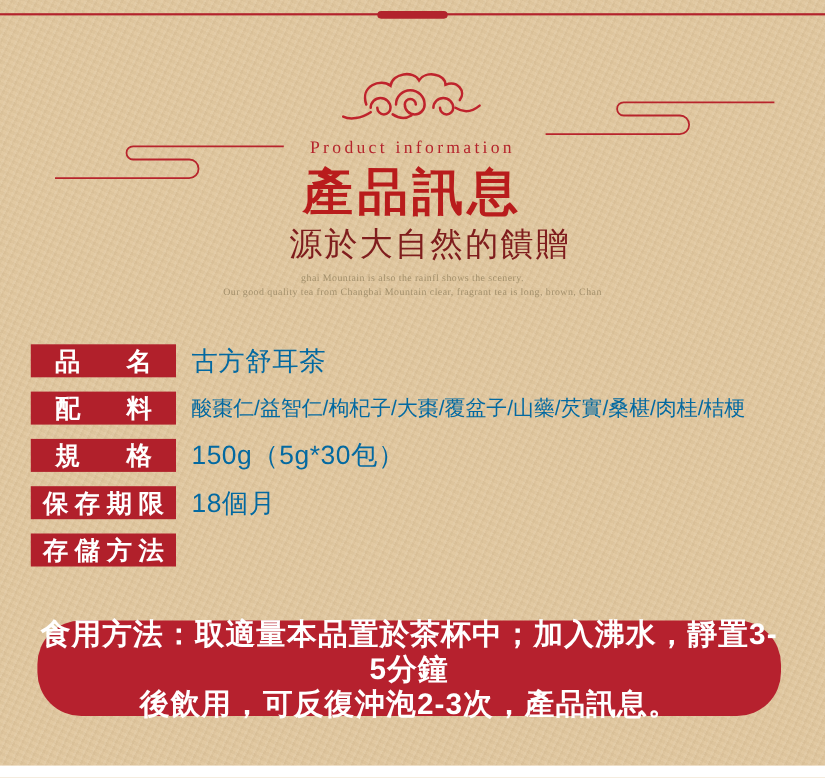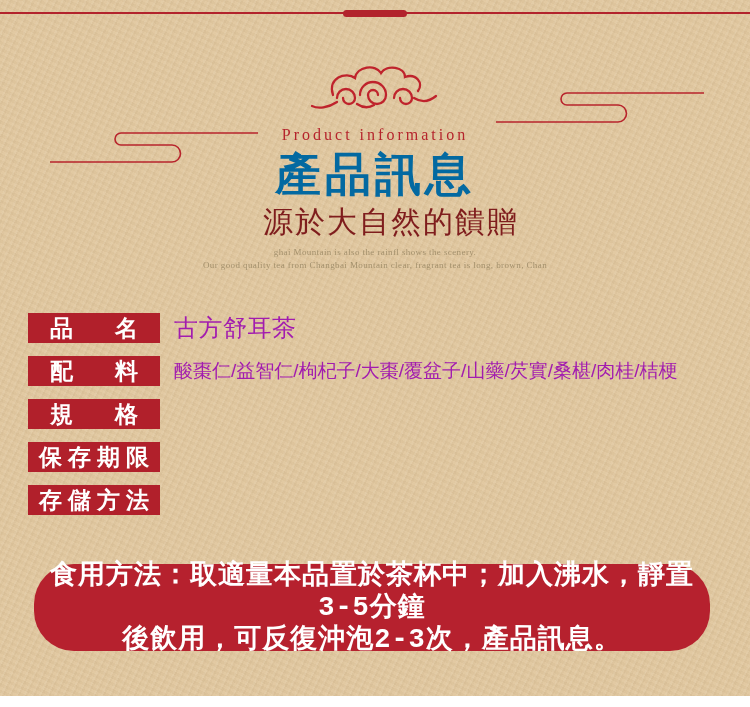--- a/index.html
+++ b/index.html
@@ -23,49 +23,49 @@
   .deco-right { left:494px; top:90px; }
 
   .cloud { position:absolute; left:310px; top:64px; width:128px; height:56px; }
 
   .eyebrow {
     position:absolute; top:126px; left:0; width:750px; text-align:center;
     font-family:"Liberation Serif", serif; font-size:16px; letter-spacing:3px; color:#b5242c;
   }
   .main-title {
     position:absolute; top:144px; left:0; width:750px; text-align:center;
-    font-size:46px; font-weight:800; letter-spacing:4px; color:#0369a1;
+    font-size:46px; font-weight:800; letter-spacing:4px; color:#b91c1c;
   }
   .subtitle {
     position:absolute; top:202px; left:16px; width:750px; text-align:center;
     font-size:30px; font-weight:500; letter-spacing:2px; color:#7f1d1d;
   }
   .eng-desc {
     position:absolute; top:246px; left:0; width:750px; text-align:center;
     font-family:"Liberation Serif", serif; font-size:9px; line-height:13px;
     letter-spacing:0.4px; color:#a3906c;
   }
 
   .spec-table { position:absolute; top:313px; left:28px; }
   .spec-row { display:flex; align-items:center; height:30px; margin-bottom:13px; }
   .label-box {
     width:132px; height:30px; box-sizing:border-box; background:#b1202b; color:#ffffff;
     font-size:23px; font-weight:700; display:flex; justify-content:space-between; align-items:center;
   }
   .spec-row.two  .label-box { padding:0 22px; }
   .spec-row.four .label-box { padding:0 11px; }
-  .spec-value { margin-left:14px; font-size:24px; color:#a21caf; letter-spacing:0.5px; white-space:nowrap; }
+  .spec-value { margin-left:14px; font-size:24px; color:#0369a1; letter-spacing:0.5px; white-space:nowrap; }
   .spec-row.compact .spec-value { font-size:19px; letter-spacing:0; }
 
   .usage-box {
     position:absolute; left:34px; top:564px; width:676px; height:87px;
     border-radius:40px; background:#b6212e;
     display:flex; flex-direction:column; justify-content:center; align-items:center;
     color:#ffffff; font-size:27px; font-weight:600; line-height:32px;
-    letter-spacing:1px; text-align:center;font-family:Liberation Mono, monospace;
+    letter-spacing:1px; text-align:center;
   }
   .bottom-strip { position:absolute; left:0; bottom:0; width:750px; height:11px; background:#ffffff; }
 </style>
 </head>
 <body>
 
 <div class="page">
 
   <svg class="texture-svg">
     <filter id="paperNoise">
@@ -117,28 +117,30 @@
           <span>配</span>
           <span>料</span>
         </div>
       <div class="spec-value">酸棗仁/益智仁/枸杞子/大棗/覆盆子/山藥/芡實/桑椹/肉桂/桔梗</div>
     </div>
     <div class="spec-row two">
       <div class="label-box">
           <span>規</span>
           <span>格</span>
         </div>
+      <div class="spec-value">150g（5g*30包）</div>
     </div>
     <div class="spec-row four">
       <div class="label-box">
           <span>保</span>
           <span>存</span>
           <span>期</span>
           <span>限</span>
         </div>
+      <div class="spec-value">18個月</div>
     </div>
     <div class="spec-row four">
       <div class="label-box">
           <span>存</span>
           <span>儲</span>
           <span>方</span>
           <span>法</span>
         </div>
     </div>
   </div>

